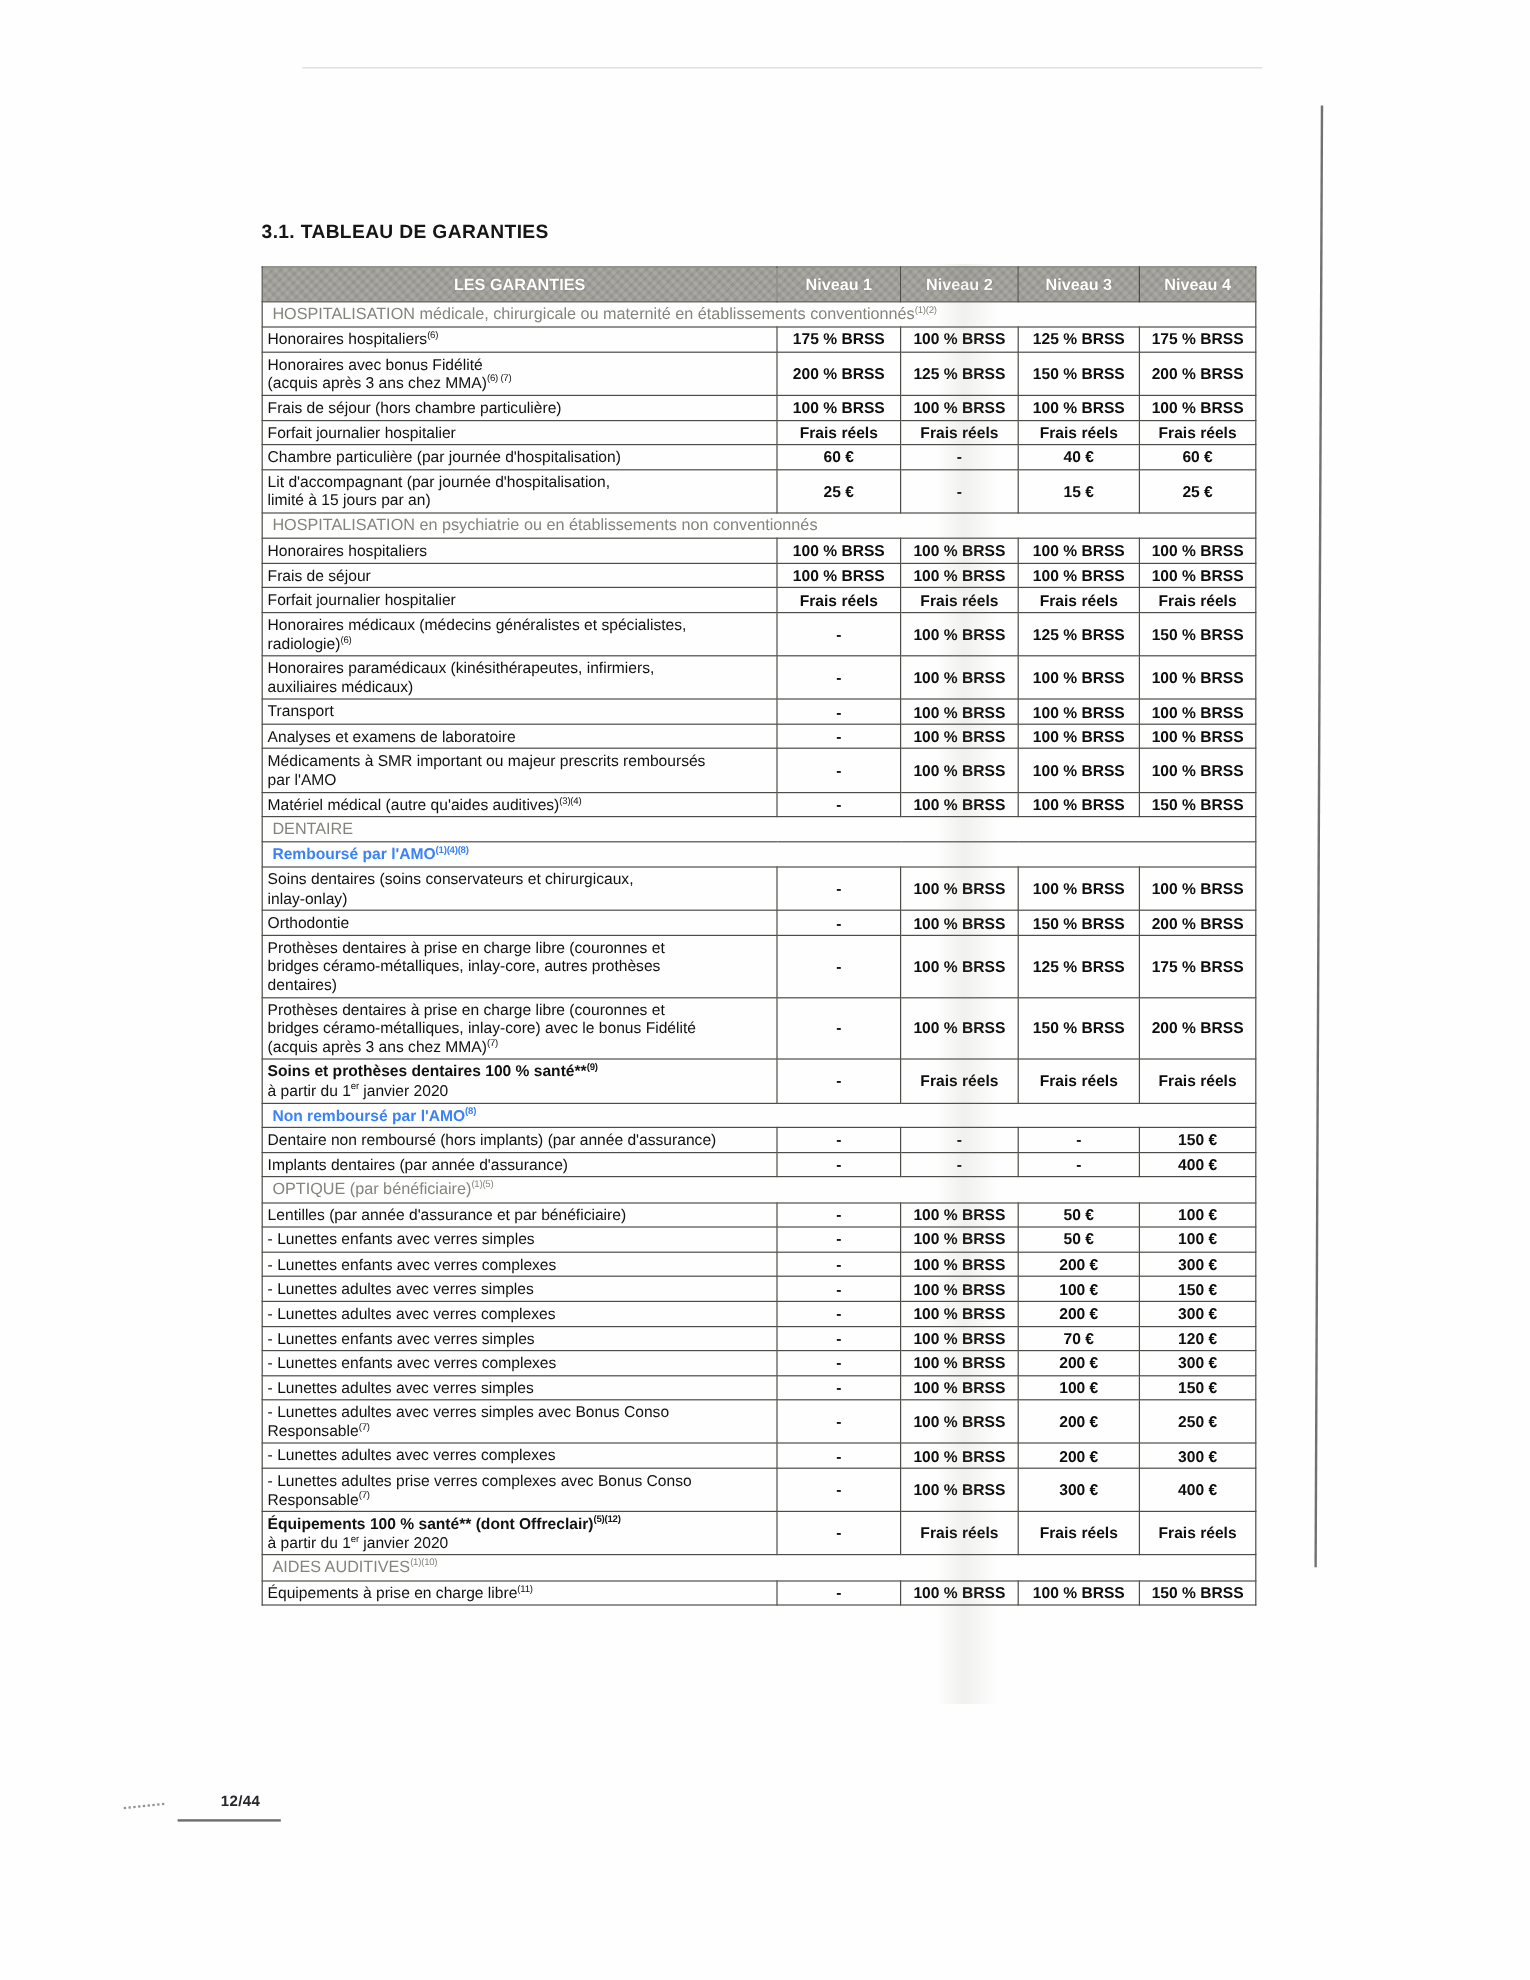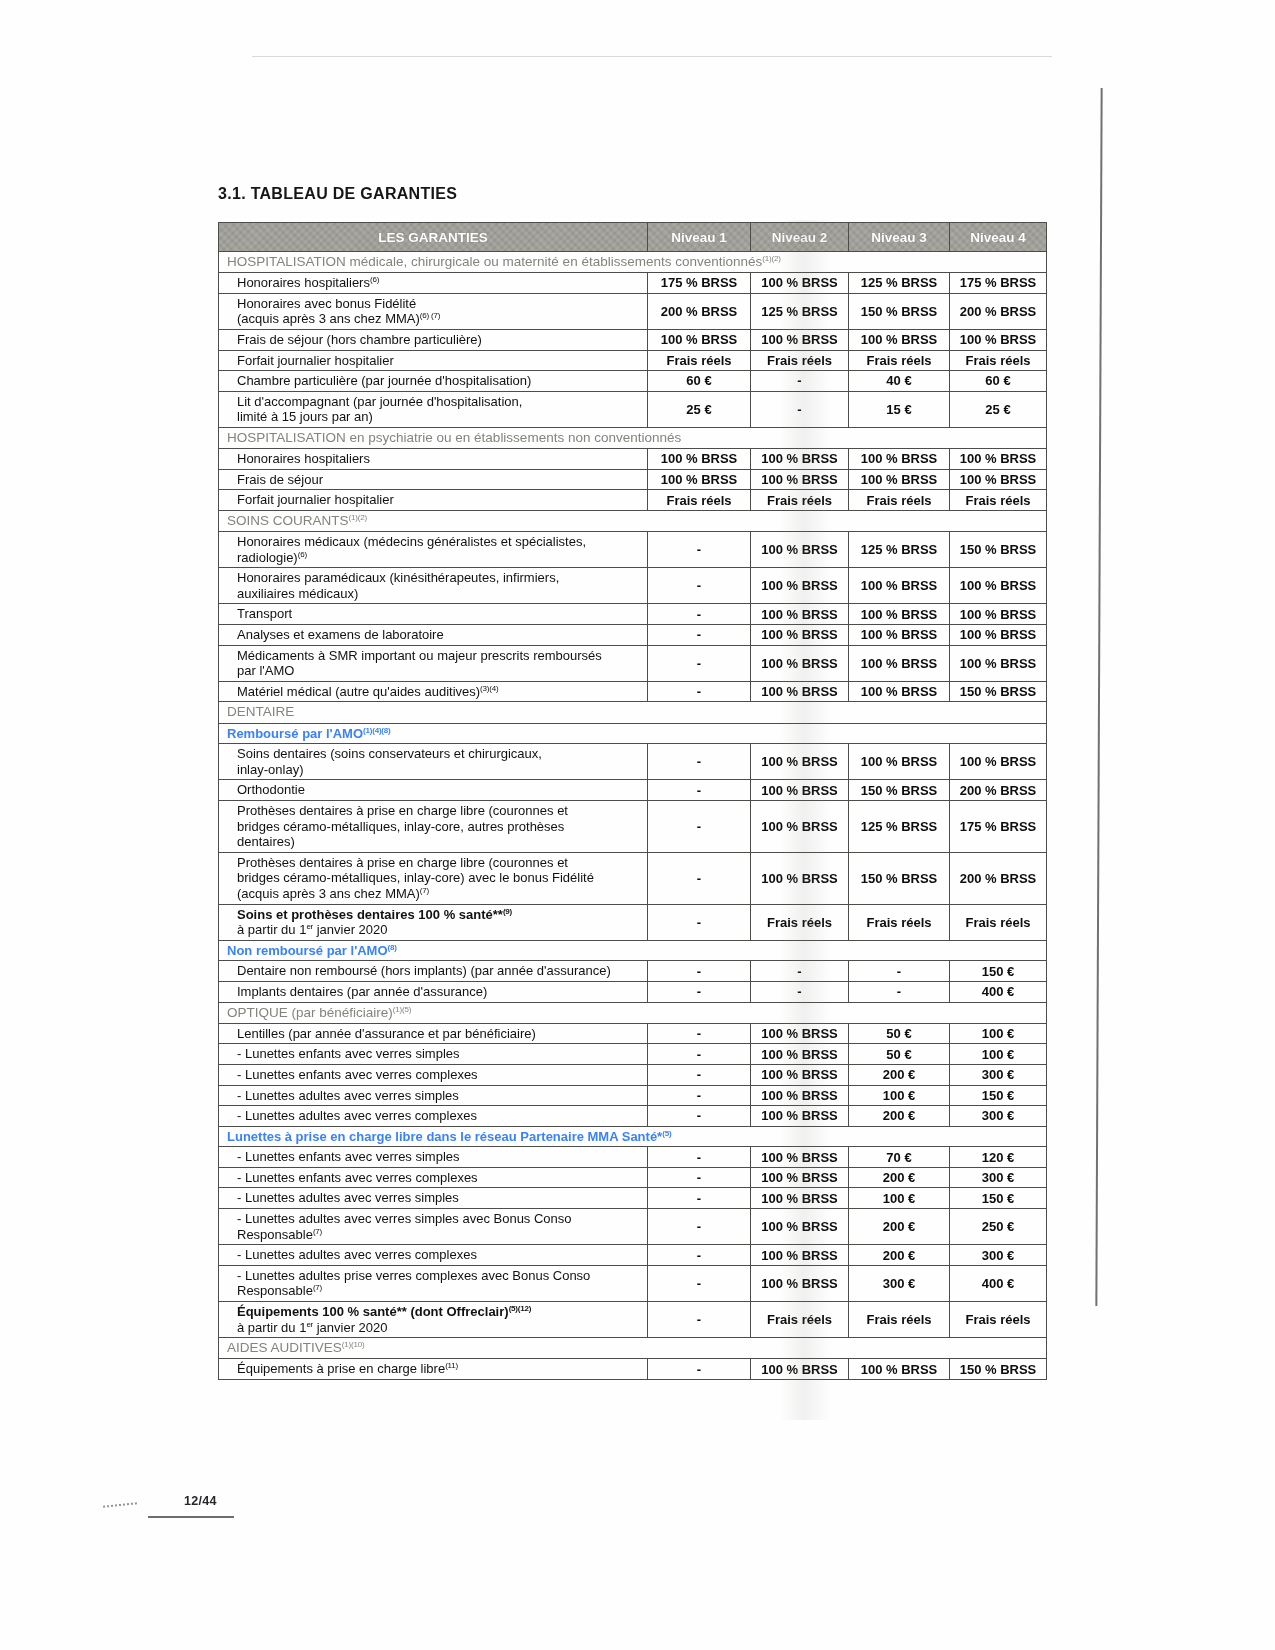--- a/index.html
+++ b/index.html
@@ -39,21 +39,21 @@
     height:24px;padding:2px 3px;
     background:
       repeating-linear-gradient(45deg,rgba(255,255,255,.10) 0 3px,rgba(0,0,0,0) 3px 6px),
       repeating-linear-gradient(-45deg,rgba(0,0,0,.07) 0 2px,rgba(0,0,0,0) 2px 5px),
       #a09e98;
     color:#ffffff;font-size:13.5px;font-weight:bold;text-align:center;
     text-shadow:0 0 1px rgba(80,80,75,.6);
     border-color:#7a7974;
   }
   thead th + th{border-left:2px solid #d6d5cf;}
-  td.lbl{font-size:13px;padding:2px 18px;line-height:1.2;color:#111;}
+  td.lbl{font-size:13px;padding:2px 4px;line-height:1.2;color:#111;}
   td.val{font-size:13px;font-weight:bold;text-align:center;padding:2px 3px;color:#0d0d0d;}
   td.section{color:#84847d;font-size:13.5px;padding:2px 8px;line-height:1.2;}
   td.subsection{font-weight:bold;font-size:13px;padding:2px 8px;line-height:1.2;color:#3b82f6;}
   .line{display:block;}
   .line.b{font-weight:bold;}
   sup{font-size:8px;line-height:0;vertical-align:super;letter-spacing:-.2px;}
 
   .page-number{
     position:absolute;left:184px;top:1494px;
     font-size:12.5px;font-weight:bold;color:#26262b;letter-spacing:.3px;
@@ -174,25 +174,20 @@
         <tr>
           <td class="lbl">
             <span class="line">Forfait journalier hospitalier</span>
           </td>
           <td class="val">Frais réels</td>
           <td class="val">Frais réels</td>
           <td class="val">Frais réels</td>
           <td class="val">Frais réels</td>
         </tr>
         <tr>
-          <td colspan="5" class="section">
-            <span class="line">SOINS COURANTS<sup>(1)(2)</sup></span>
-          </td>
-        </tr>
-        <tr>
           <td class="lbl">
             <span class="line">Honoraires médicaux (médecins généralistes et spécialistes,</span>
             <span class="line">radiologie)<sup>(6)</sup></span>
           </td>
           <td class="val">-</td>
           <td class="val">100 % BRSS</td>
           <td class="val">125 % BRSS</td>
           <td class="val">150 % BRSS</td>
         </tr>
         <tr>
@@ -368,25 +363,20 @@
           <td class="val">150 €</td>
         </tr>
         <tr>
           <td class="lbl">
             <span class="line">- Lunettes adultes avec verres complexes</span>
           </td>
           <td class="val">-</td>
           <td class="val">100 % BRSS</td>
           <td class="val">200 €</td>
           <td class="val">300 €</td>
-        </tr>
-        <tr>
-          <td colspan="5" class="subsection">
-            <span class="line b">Lunettes à prise en charge libre dans le réseau Partenaire MMA Santé*<sup>(5)</sup></span>
-          </td>
         </tr>
         <tr>
           <td class="lbl">
             <span class="line">- Lunettes enfants avec verres simples</span>
           </td>
           <td class="val">-</td>
           <td class="val">100 % BRSS</td>
           <td class="val">70 €</td>
           <td class="val">120 €</td>
         </tr>

